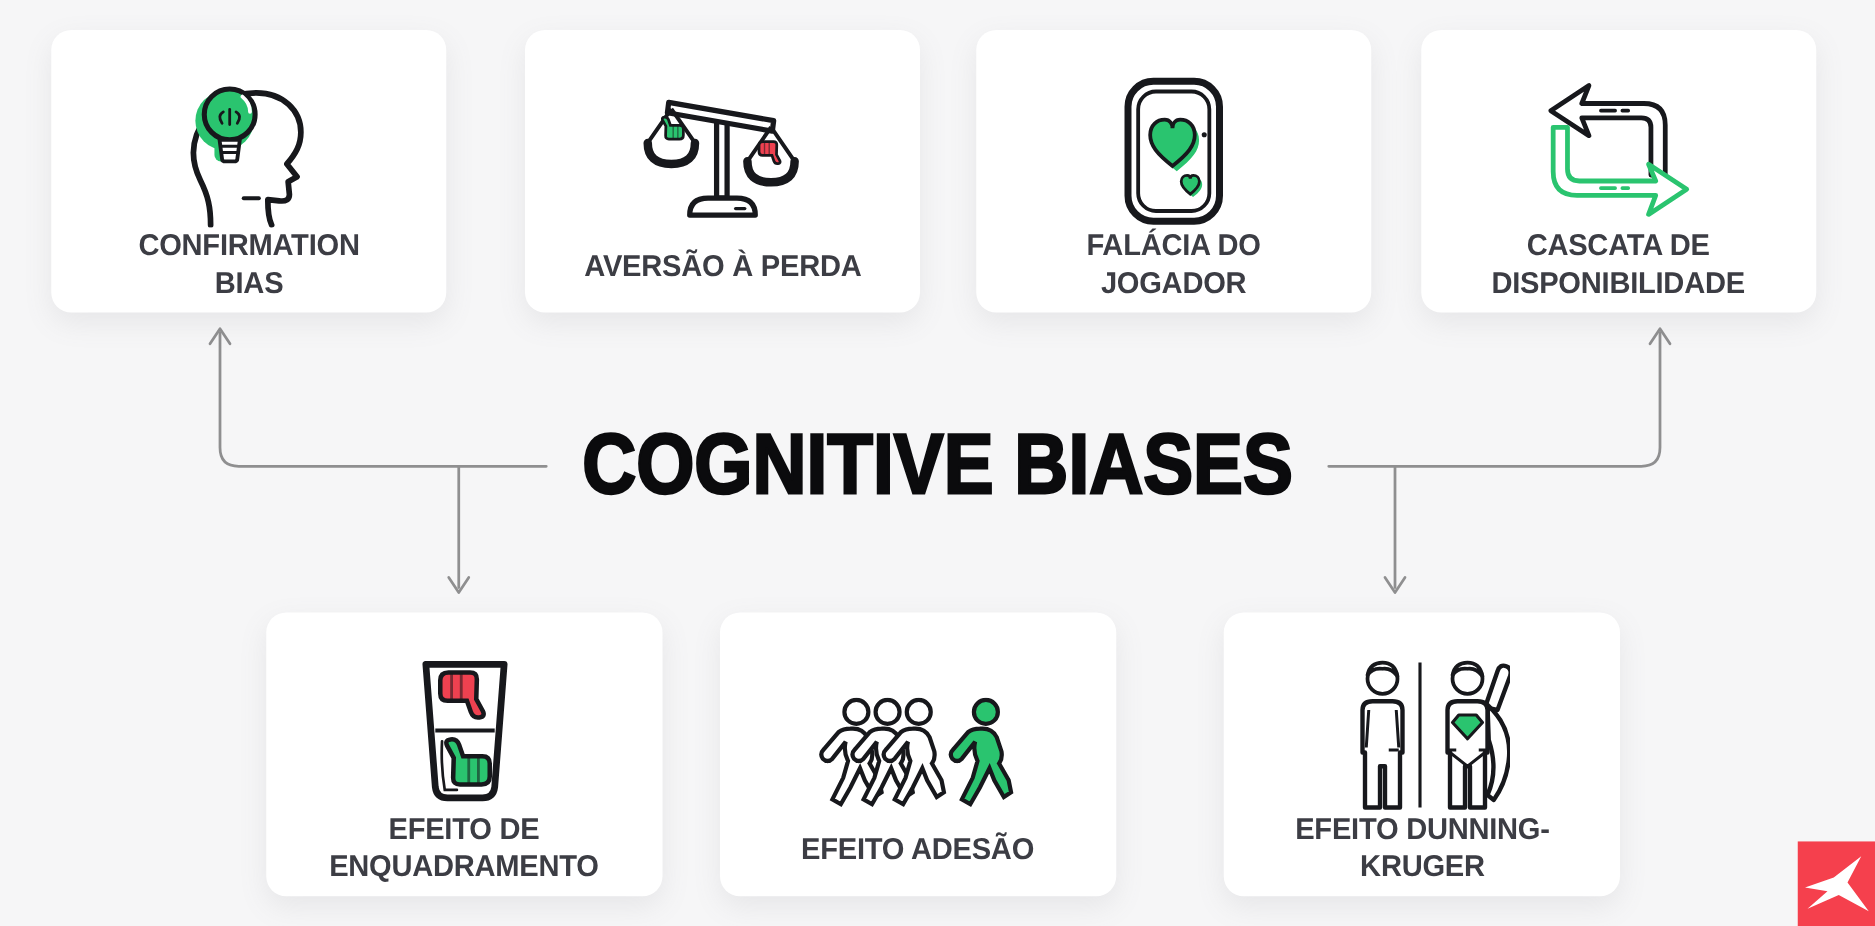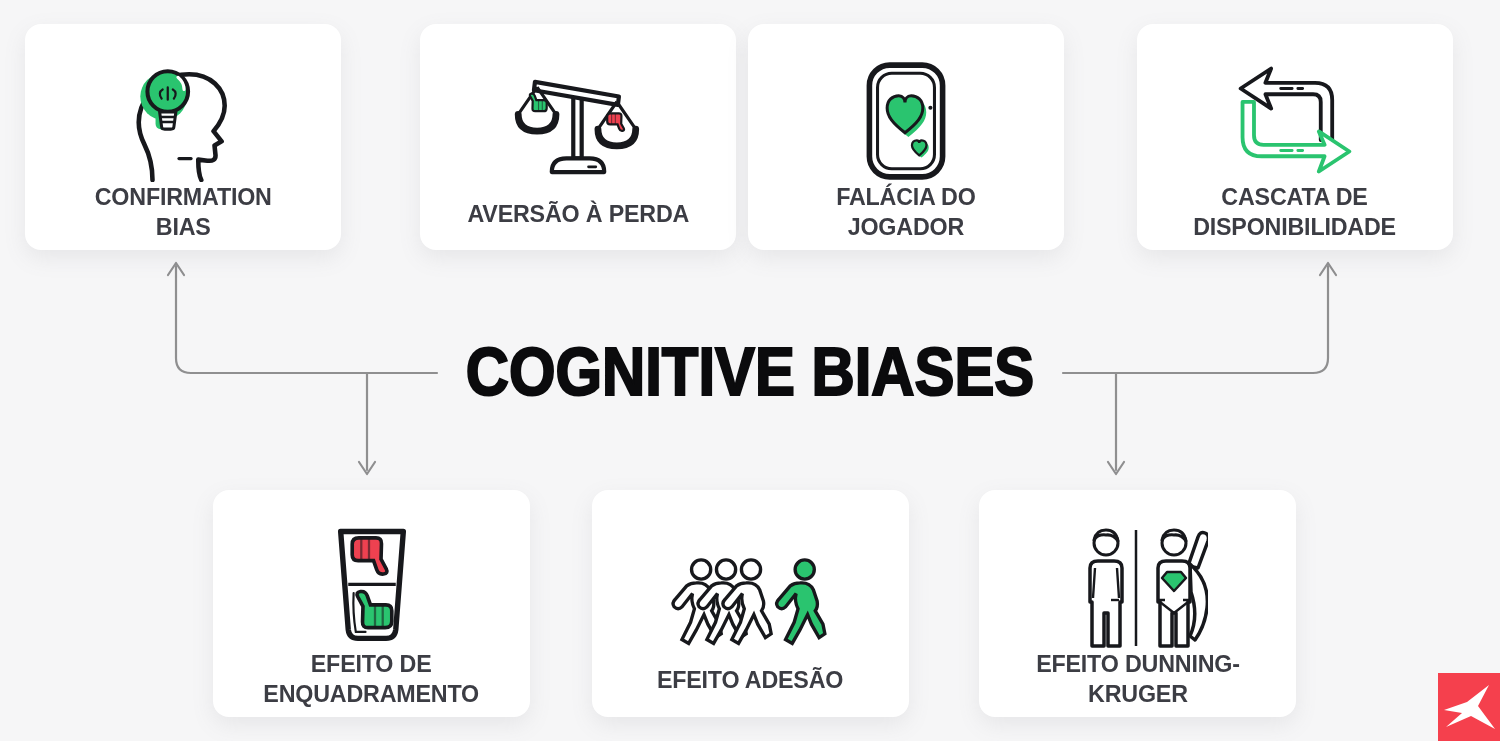--- a/index.html
+++ b/index.html
@@ -67,21 +67,21 @@
     <path d="M359 462 L367 474 L375 462"></path>
     <path d="M1063 373 H1313 Q1328 373 1328 358 V266"></path>
     <path d="M1320 275 L1328 263 L1336 275"></path>
     <path d="M1116 374 V470"></path>
     <path d="M1108 462 L1116 474 L1124 462"></path>
   </g>
 </svg>
 
 <div id="title">COGNITIVE BIASES</div>
 
-<div class="card top" style="left:25px">
+<div class="card top" style="left:41px">
   <div class="icon-box">
     <svg width="122" height="122" viewBox="0 0 120 120">
       <path class="f-none s-ink" stroke-width="4.5" stroke-linecap="round" stroke-linejoin="round" d="M30 118 C30 104 28 95 22 83 C15 69 15 58 19 47 C26 28 45 14 66 14 C87 14 101 28 101 45 C101 55 97 62 90 70 L98 80 L91 84 L92 94 Q92 100 84 99 L75 98 C75 105 75 112 78 118"></path>
       <path class="f-none s-ink" stroke-width="3" stroke-linecap="round" d="M56 97 H68"></path>
       <circle class="f-green" cx="41" cy="36" r="23"></circle>
       <rect class="f-green" x="33" y="50" width="18" height="18" rx="5"></rect>
       <circle class="f-green s-ink" stroke-width="4" cx="45" cy="31" r="20"></circle>
       <path class="f-none s-white" stroke-width="3" stroke-linecap="round" d="M55 17 Q61 22 61 29"></path>
       <path class="f-none s-ink" stroke-width="2.2" stroke-linecap="round" d="M39 38 Q35 32 40 29 M45 39 V27 M51 38 Q55 32 50 29"></path>
       <path class="f-white s-ink" stroke-width="3" stroke-linejoin="round" d="M37 51 L53 51 L51 66 Q51 68 48 68 L42 68 Q39 68 39 66 Z"></path>
@@ -107,21 +107,21 @@
       <path class="f-none s-ink" stroke-width="6.5" stroke-linecap="round" d="M80 56 Q80 72 98 72 Q116 72 116 56"></path>
       <use href="#thumb-up" class="f-green s-ink" stroke-width="2" transform="translate(11,22) scale(1.05)"></use>
       <use href="#thumb-up" class="f-red s-ink" stroke-width="2" transform="translate(109,58) rotate(180) scale(1.05)"></use>
     </svg>
   </div>
   <div class="label">
     <span>AVERSÃO À PERDA</span>
   </div>
 </div>
 
-<div class="card top" style="left:748px">
+<div class="card top" style="left:781px">
   <div class="icon-box">
     <svg width="102" height="122" viewBox="0 0 100 120">
       <rect class="f-white s-ink" stroke-width="5.5" x="14" y="5" width="72" height="110" rx="20"></rect>
       <rect class="f-none s-ink" stroke-width="3" x="22" y="13" width="56" height="94" rx="14"></rect>
       <circle class="f-ink" cx="74" cy="47" r="2"></circle>
       <g transform="translate(49,50) scale(1.35)">
         <path class="f-green" transform="translate(2.5,3)" d="M0 16 C-9 9 -13 4 -13 -2 C-13 -8 -9 -11 -4.5 -11 C-1.5 -11 0 -8.5 0 -6 C0 -8.5 1.5 -11 4.5 -11 C9 -11 13 -8 13 -2 C13 4 9 9 0 16 Z"></path>
         <path class="f-green s-ink" stroke-width="2.2" d="M0 16 C-9 9 -13 4 -13 -2 C-13 -8 -9 -11 -4.5 -11 C-1.5 -11 0 -8.5 0 -6 C0 -8.5 1.5 -11 4.5 -11 C9 -11 13 -8 13 -2 C13 4 9 9 0 16 Z"></path>
       </g>
       <g transform="translate(63,85) scale(0.55)">
@@ -160,21 +160,21 @@
       <use href="#thumb-up" class="f-red s-ink" stroke-width="1.6" transform="translate(72,47) rotate(180) scale(2.1)"></use>
       <use href="#thumb-up" class="f-green s-ink" stroke-width="1.6" transform="translate(28,62) scale(2.1)"></use>
     </svg>
   </div>
   <div class="label">
     <span>EFEITO DE</span>
     <span>ENQUADRAMENTO</span>
   </div>
 </div>
 
-<div class="card bottom" style="left:592px">
+<div class="card bottom" style="left:576px">
   <div class="icon-box">
     <svg width="166" height="94" viewBox="0 0 172 98">
       <use href="#walker" class="walker-outline" transform="translate(4,2)"></use>
       <use href="#walker" class="walker-outline" transform="translate(30,2)"></use>
       <use href="#walker" class="walker-outline" transform="translate(56,2)"></use>
       <use href="#walker" class="walker-green" transform="translate(112,2)"></use>
     </svg>
   </div>
   <div class="label">
     <span>EFEITO ADESÃO</span>

